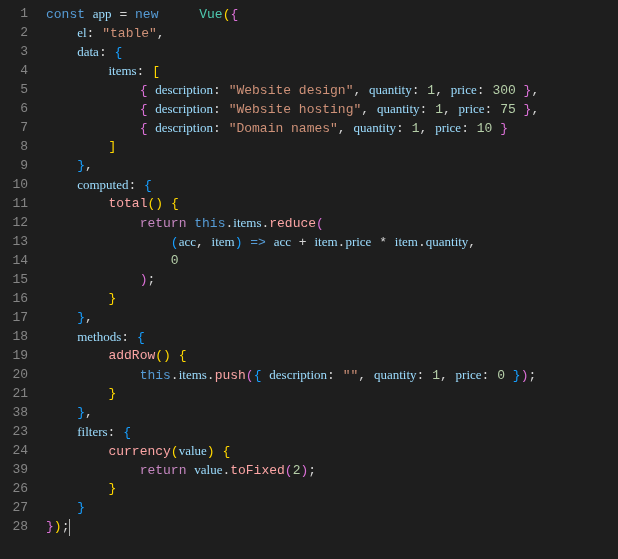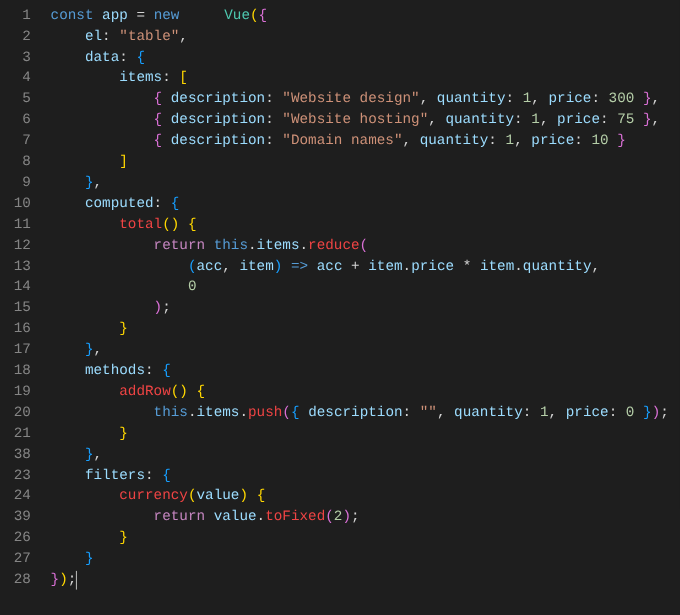--- a/index.html
+++ b/index.html
@@ -24,23 +24,23 @@
   }
   .gutter div { height: 19px; }
   .code {
     padding: 4px 0 4px 4px;
     white-space: pre;
     position: relative;
   }
   .code-line { height: 19px; }
   .kw { color: #569cd6; text-align: center; }
   .kw2 { color: #c586c0; }
-  .var { color: #9cdcfe; }
+  .var { color: #9cdcfe; font-family: Liberation Serif, serif; }
   .cls { color: #4ec9b0; margin-left: 33px; }
-  .fn { color: #ef4444; }
+  .fn { color: #fca5a5; }
   .str { color: #ce9178; }
   .num { color: #b5cea8; }
   .pun { color: #d4d4d4; }
   .brk1 { color: #ffd700; }
   .brk2 { color: #da70d6; }
   .brk3 { color: #179fff; }
   .cursor {
     display: inline-block;
     width: 1px;
     height: 17px;

